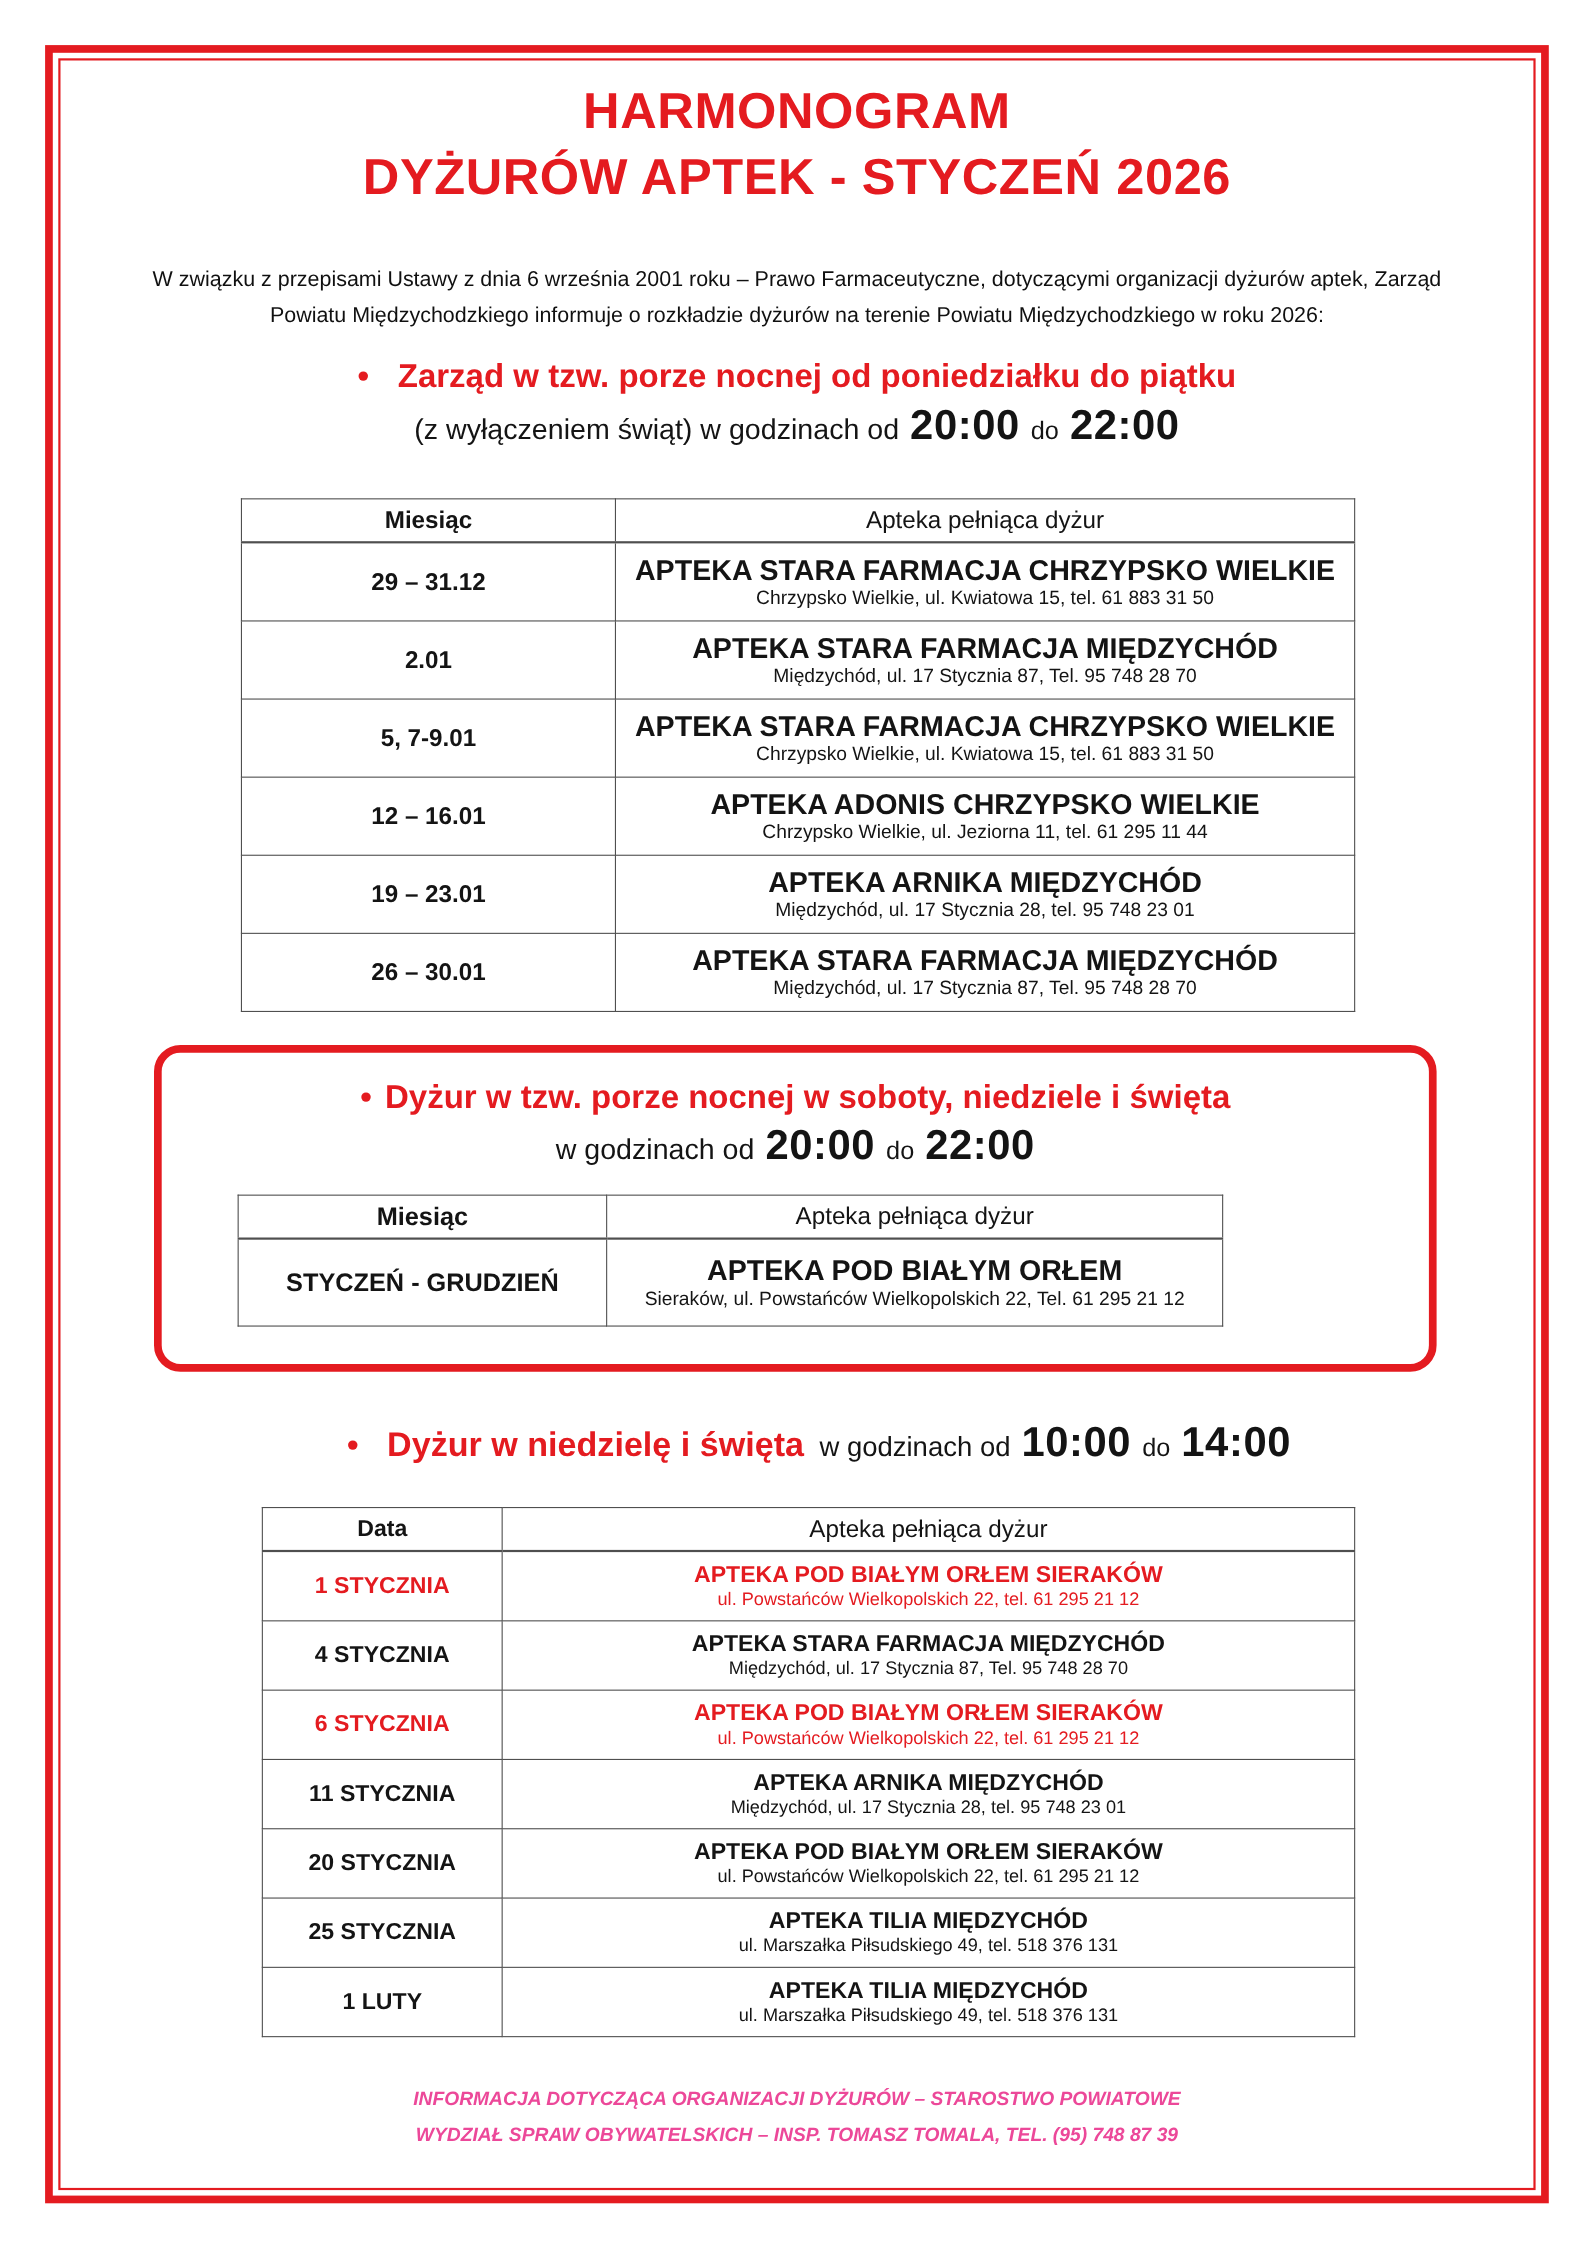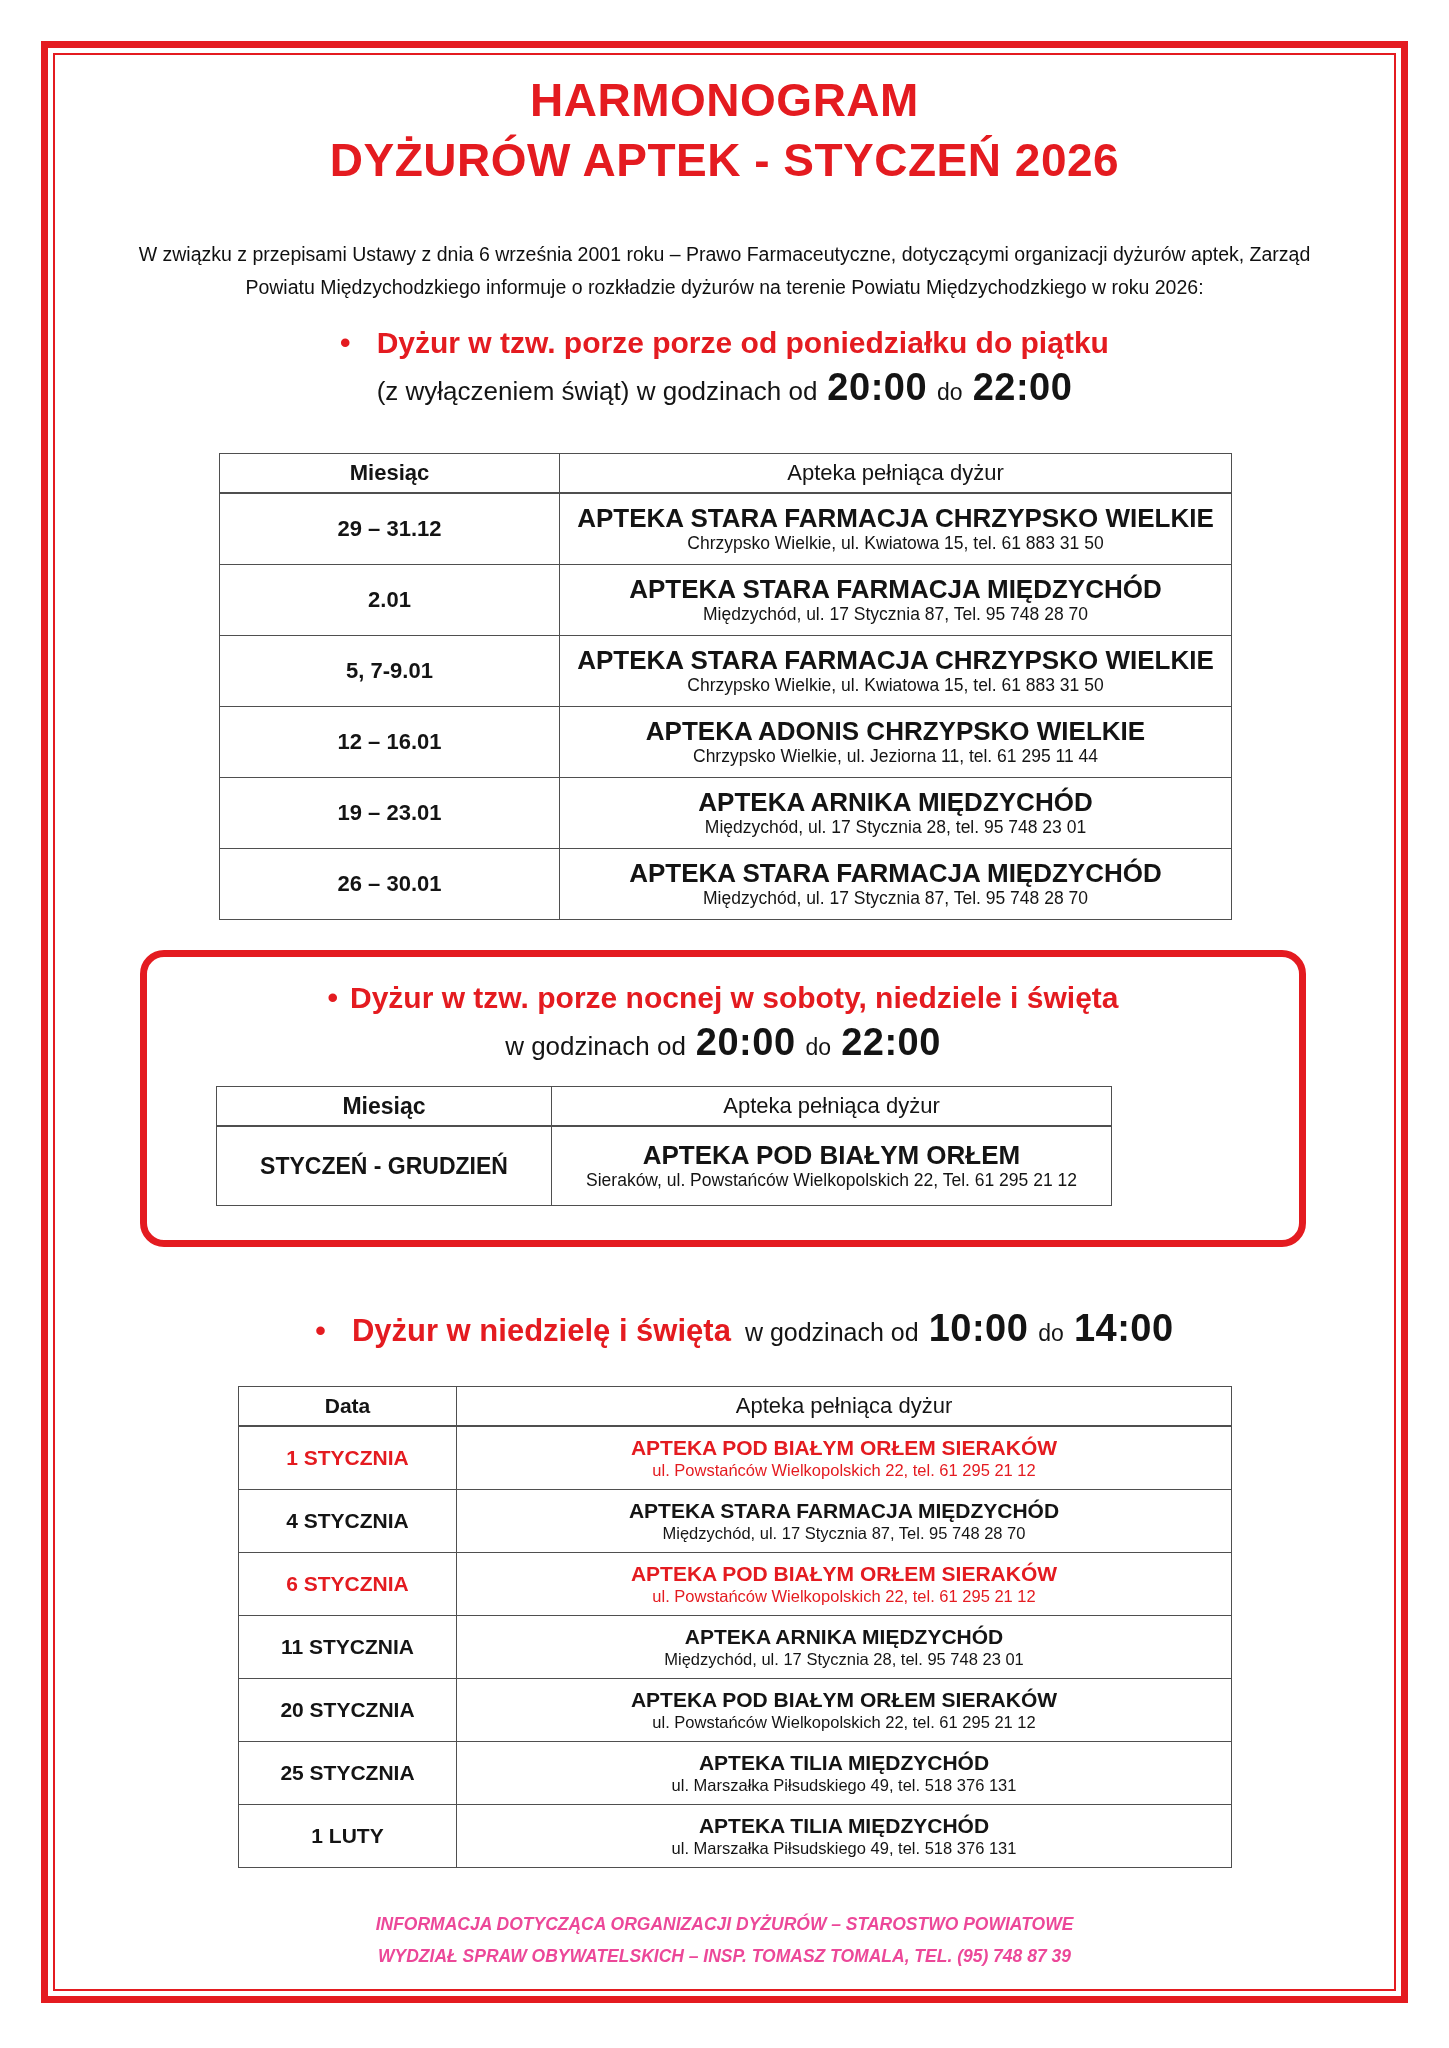--- a/index.html
+++ b/index.html
@@ -57,21 +57,21 @@
   .roundbox{
     box-sizing:border-box;
     width:1166px;margin:30px 0 0 140px;
     border:7px solid var(--red);border-radius:24px;
     padding:24px 0 34px;
   }
   .table-month{width:896px;margin:22px 0 0 69px;}
   .table-month .col-period{width:334px;font-size:23px;}
   .table-month tbody td{height:78px;}
 
-  .sunday-line{margin-top:60px;padding-left:40px;}
+  .sunday-line{margin-top:44px;padding-left:40px;}
   .sunday-heading{color:var(--red);font-size:31px;font-weight:bold;}
   .sunday-prefix{font-size:25px;margin:0 10px 0 14px;}
 
   .table-date{width:994px;margin:36px 0 0 238px;}
   .table-date .col-period{width:217px;font-size:21px;}
   .table-date tbody td{height:62px;}
   .table-date .ph-name{font-size:21px;line-height:25px;}
   .table-date .ph-addr{font-size:16.5px;line-height:21px;}
   tr.red-row .col-period, tr.red-row .ph-name, tr.red-row .ph-addr{color:var(--red);}
 
@@ -90,21 +90,21 @@
 <div class="content">
 
   <div class="title">
     <div>HARMONOGRAM</div>
     <div>DYŻURÓW APTEK - STYCZEŃ 2026</div>
   </div>
 
   <div class="intro">W związku z przepisami Ustawy z dnia 6 września 2001 roku – Prawo Farmaceutyczne, dotyczącymi organizacji dyżurów aptek, Zarząd Powiatu Międzychodzkiego informuje o rozkładzie dyżurów na terenie Powiatu Międzychodzkiego w roku 2026:</div>
 
   <div class="bullet-line sec-heading">
-    <span class="bullet">•</span><span class="heading-red">Dyżur w tzw. porze porze od poniedziałku do piątku</span>
+    <span class="bullet">•</span><span class="heading-red">Zarząd w tzw. porze nocnej od poniedziałku do piątku</span>
   </div>
   <div class="hours-line">
     <span class="hours-prefix">(z wyłączeniem świąt) w godzinach od</span><span class="time">20:00</span><span class="conn">do</span><span class="time">22:00</span>
   </div>
 
   <table class="table-weekday">
     <thead>
       <tr>
         <th class="col-period">Miesiąc</th>
         <th>Apteka pełniąca dyżur</th>

